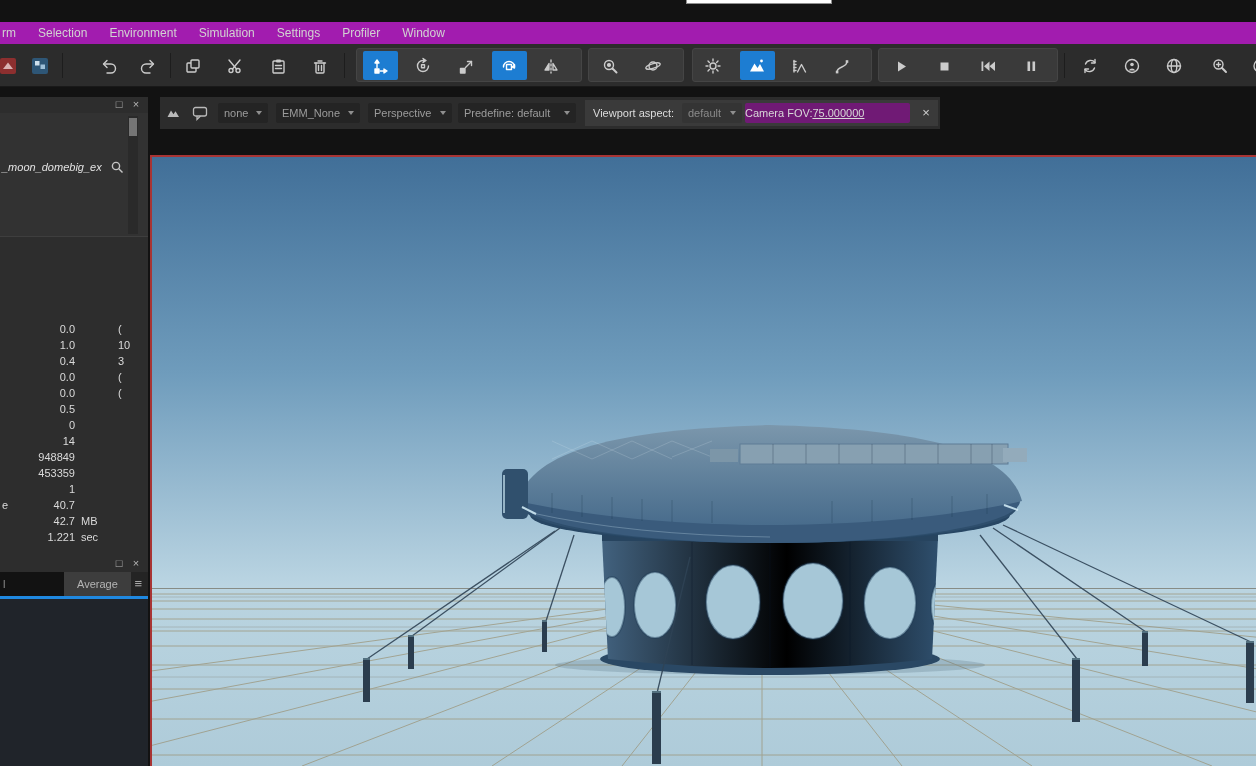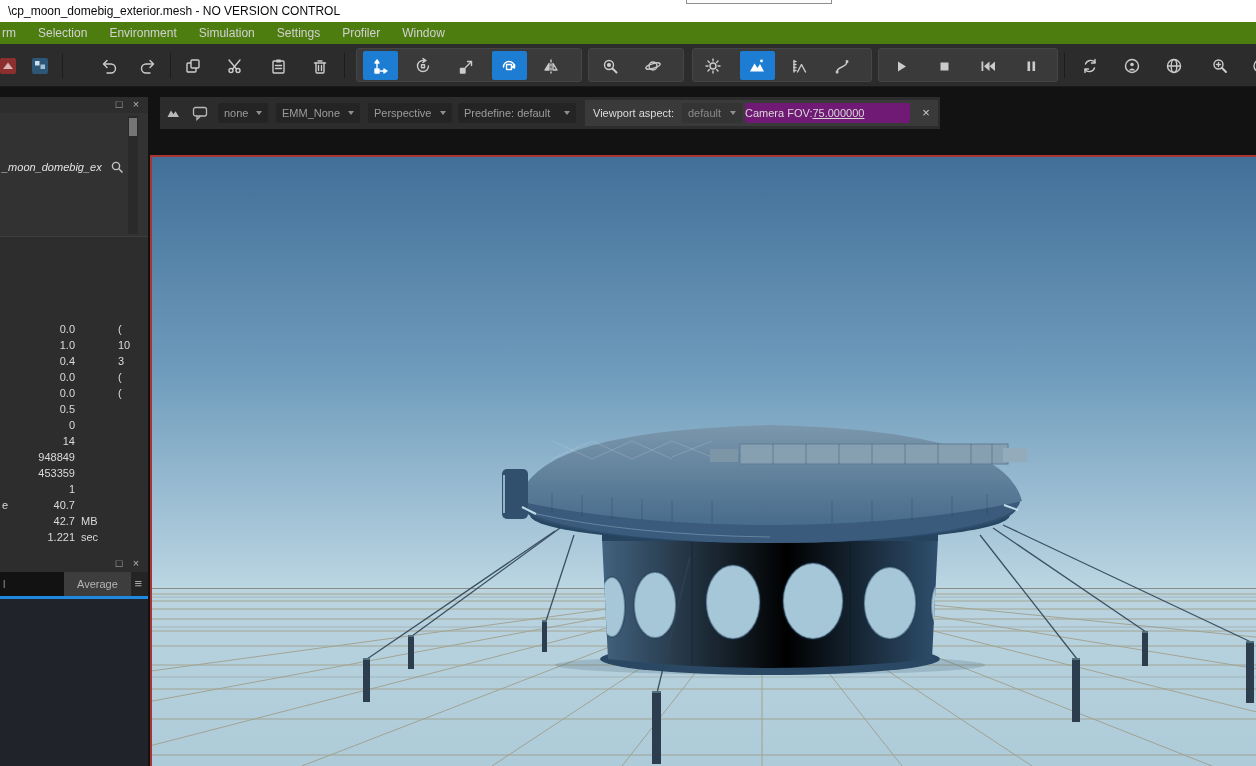--- a/index.html
+++ b/index.html
@@ -5,21 +5,21 @@
   *{margin:0;padding:0;box-sizing:border-box;}
   html,body{width:1256px;height:766px;overflow:hidden;background:#0e0e0e;font-family:"Liberation Sans",sans-serif;}
   #root{position:relative;width:1256px;height:766px;background:#121212;}
 
   
   .titlebar{position:absolute;left:0;top:0;width:1256px;height:22px;background:#ffffff;}
   .titlebar .tt{position:absolute;left:8px;top:0;line-height:22px;font-size:12px;color:#0a0a0a;white-space:nowrap;}
   .stray{position:absolute;left:686px;top:0;width:146px;height:4px;background:#fdfdfd;border:1px solid #8f8f8f;border-top:none;}
 
   
-  .menubar{position:absolute;left:0;top:22px;width:1256px;height:22px;background:#4d7c0f;display:flex;align-items:center;}
+  .menubar{position:absolute;left:0;top:22px;width:1256px;height:22px;background:#a21caf;display:flex;align-items:center;}
   .menu-item{color:#d2d2d2;font-size:12px;line-height:22px;padding:0 11px;white-space:nowrap;}
   .menu-item:first-child{padding-left:2px;}
 
   
   .toolbar{position:absolute;left:0;top:44px;width:1256px;height:43px;background:#2c2c2c;border-bottom:1px solid #191919;overflow:hidden;}
   .tb-panel{position:absolute;top:4px;height:34px;background:#3a3a3a;border:1px solid #454545;border-radius:3px;}
   .tb-active{position:absolute;top:7px;height:29px;width:35px;background:#1d7dd2;border-radius:2px;}
   .tbtn{position:absolute;top:7px;width:34px;height:29px;display:flex;align-items:center;justify-content:center;}
   .tbtn svg{stroke:#cbcbcb;stroke-width:1.4;fill:none;stroke-linecap:round;stroke-linejoin:round;}
   .tb-sep{position:absolute;top:9px;width:1px;height:25px;background:#1d1d1d;}
@@ -65,23 +65,20 @@
 
   
   .viewport{position:absolute;left:150px;top:155px;width:1106px;height:611px;border-top:2px solid #a83434;border-left:2px solid #a83434;background:#8fb4cb;}
   .viewport svg{display:block;}
 </style>
 </head>
 <body>
 
 <div id="root">
 
-  <div class="titlebar">
-    <span class="tt">\cp_moon_domebig_exterior.mesh  - NO VERSION CONTROL</span>
-  </div>
   <div class="stray"></div>
 
   <div class="menubar">
     <div style="display:flex;">
         <span class="menu-item">rm</span>
         <span class="menu-item">Selection</span>
         <span class="menu-item">Environment</span>
         <span class="menu-item">Simulation</span>
         <span class="menu-item">Settings</span>
         <span class="menu-item">Profiler</span>

